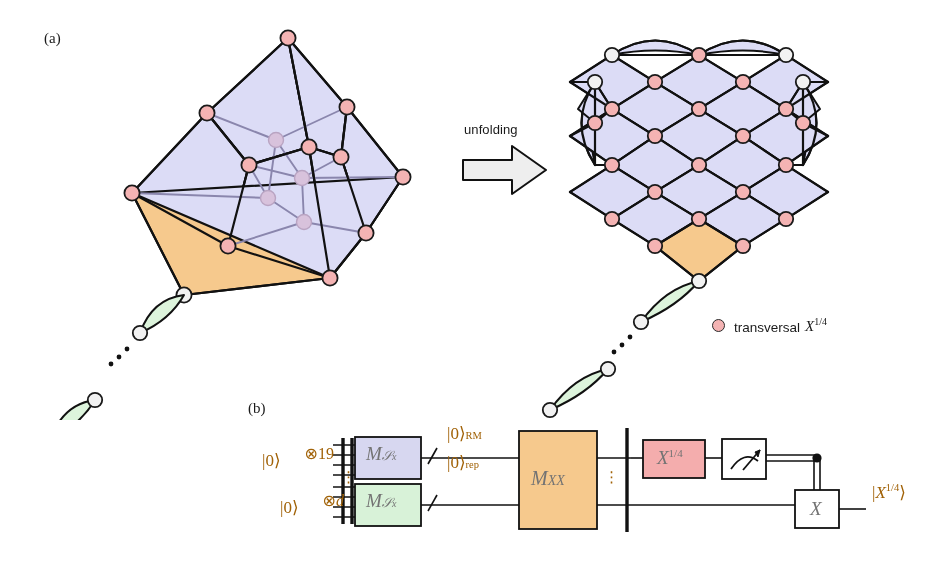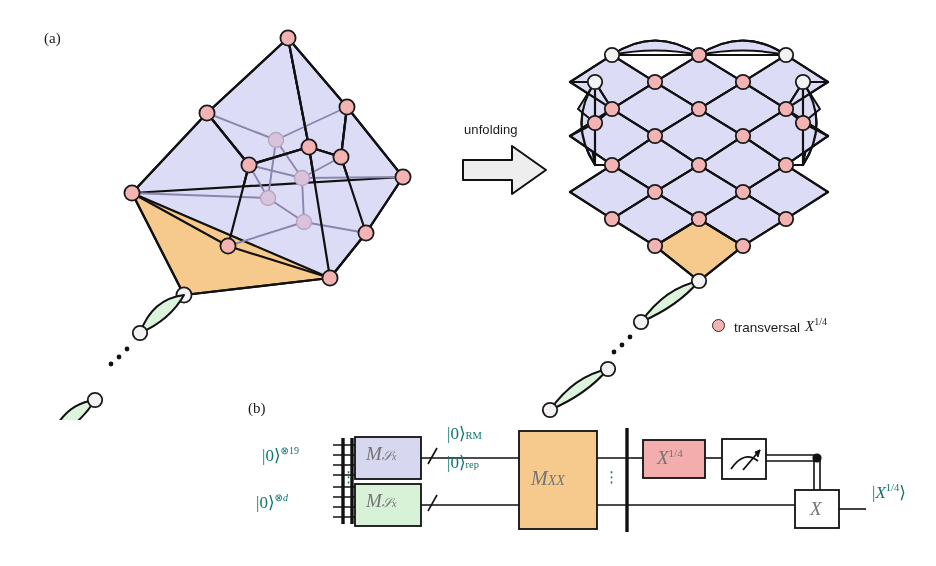--- a/index.html
+++ b/index.html
@@ -48,27 +48,27 @@
   }
   .legend-text { display: inline-flex; align-items: flex-end; gap: 5px; }
   .mathit { font-family: "Liberation Serif", serif; font-style: italic; font-size: 15px; }
   .sup-frac { font-family: "Liberation Serif", serif; font-style: normal; font-size: 10px; vertical-align: super; }
 
   
   #circuit { position: absolute; left: 0; top: 0; }
   .ctext {
     position: absolute;
     font-family: "Liberation Serif", serif;
-    color: #0f766e;
+    color: #a16207;
     white-space: nowrap;
     line-height: 1;
   }
   .ket { font-size: 17px; }
   .ketsub { font-size: 10.5px; }
-  .ketsup { font-size: 10px; vertical-align: super; }
+  .ketsup { font-size: 16px; vertical-align: super; margin-left: 24px; }
   .gate-label {
     position: absolute;
     font-family: "Liberation Serif", serif;
     font-style: italic;
     white-space: nowrap;
     color: #737373;
     line-height: 1;
   }
 </style>
 </head>
@@ -361,21 +361,21 @@
         <path class="w" d="M820,458 L820,492"></path>
       </g>
       <circle cx="817" cy="458" r="4.6" fill="#111"></circle>
 
       <rect class="gbox" x="795" y="490" width="44" height="38" fill="#ffffff"></rect>
       <path class="w" d="M631,505 L795,505"></path>
       <path class="w" d="M839,509 L866,509"></path>
     </svg>
 
     <div class="ctext ket" style="left:262px; top:446px;">|0⟩<span class="ketsup">⊗19</span></div>
-    <div class="ctext ket" style="left:256px; top:493px;">|0⟩<span class="ketsup">⊗<i>d</i></span></div>
+    <div class="ctext ket" style="left:280px; top:493px;">|0⟩<span class="ketsup">⊗<i>d</i></span></div>
 
     <div class="ctext" style="left:341px; top:470px; font-size:15px; letter-spacing:0;">⋮</div>
 
     <div class="gate-label" style="left:366px; top:444px; font-size:19px;">M<span style="font-size:13px;">𝒮</span><span style="font-size:10px;">x</span></div>
     <div class="gate-label" style="left:366px; top:491px; font-size:19px;">M<span style="font-size:13px;">𝒮</span><span style="font-size:10px;">x</span></div>
 
     <div class="ctext ket" style="left:447px; top:425px;">|0⟩<span class="ketsub">RM</span></div>
     <div class="ctext ket" style="left:447px; top:454px;">|0⟩<span class="ketsub">rep</span></div>
 
     <div class="gate-label" style="left:531px; top:468px; font-size:20px;">M<span style="font-size:14px;">XX</span></div>

